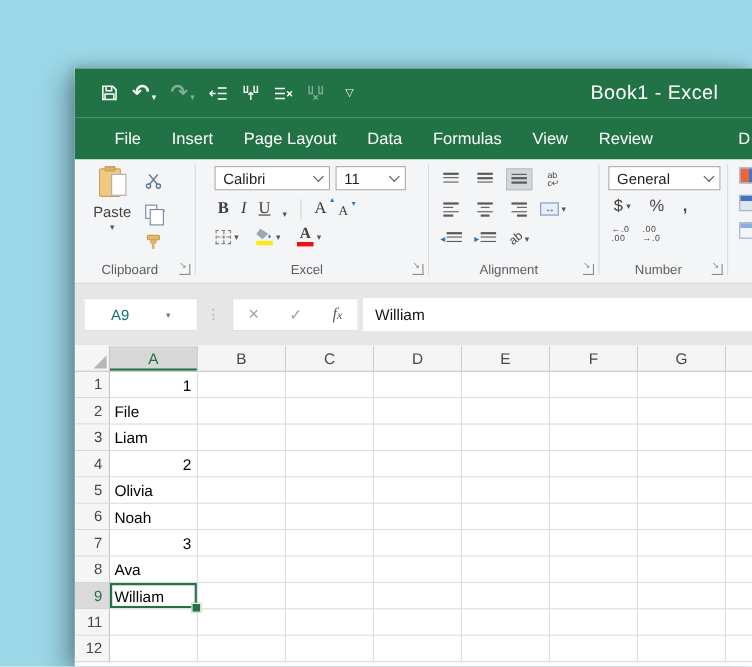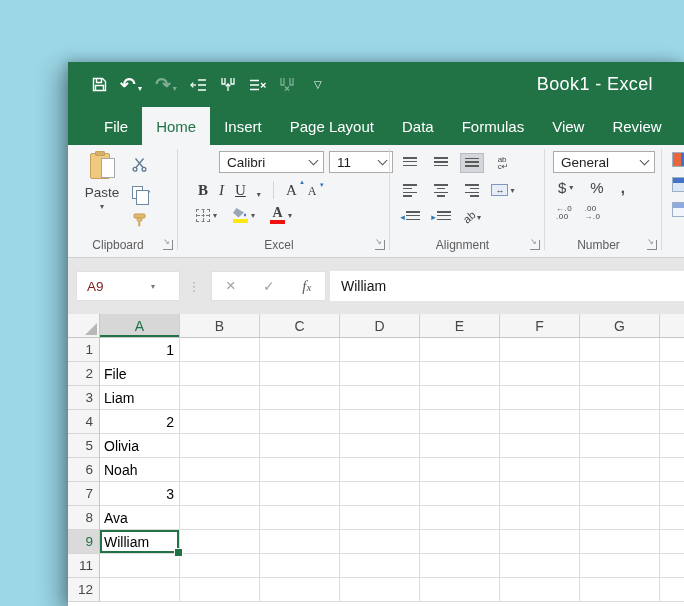--- a/index.html
+++ b/index.html
@@ -55,21 +55,21 @@
                   border:1px solid #c7a05f; border-radius:1px; }
   .clipart .paper{ position:absolute; right:0; top:7px; width:14px; height:20px; background:#fff;
                    border:1px solid #a9a9a9; }
   .paste-btn .caret{ margin-top:2px; }
   .clip-col{ position:absolute; left:64px; top:10px; display:flex; flex-direction:column; gap:10px; }
   .sbtn{ display:flex; align-items:center; gap:3px; height:18px; }
   .copy-ic{ position:relative; width:11px; height:13px; border:1.2px solid #6f87a0; background:#fff; }
   .copy-ic::after{ content:''; position:absolute; left:3px; top:3px; width:11px; height:13px;
                    border:1.2px solid #6f87a0; background:#fff; }
   
-  .f-row1{ position:absolute; left:17px; top:6px; display:flex; gap:5px;margin-left:24px; }
+  .f-row1{ position:absolute; left:17px; top:6px; display:flex; gap:5px; }
   .f-name{ width:105px; } .f-size{ width:64px; }
   .f-row2{ position:absolute; left:20px; top:34px; display:flex; align-items:flex-end; gap:11px;
            font-size:15px; color:#3b3b3b; height:20px; }
   .fb{ font-weight:bold; font-family:"Liberation Serif",serif; }
   .fi{ font-style:italic; font-family:"Liberation Serif",serif; }
   .fu{ text-decoration:underline; font-family:"Liberation Serif",serif; }
   .fdiv{ width:1px; height:18px; background:#d5d5d5; margin:0 1px; }
   .grow{ position:relative; font-family:"Liberation Serif",serif; }
   .grow .tr{ position:absolute; right:-7px; top:-4px; font-size:7px; color:#2e75b6; }
   .shrink{ font-size:12px; position:relative; font-family:"Liberation Serif",serif; }
@@ -107,21 +107,21 @@
   
   .s-col{ position:absolute; left:10px; top:7px; display:flex; flex-direction:column; gap:10px; }
   .sicon{ width:17px; height:15px; border:1px solid #9bb0c6; }
   .sic1{ background:linear-gradient(90deg,#e8663c 50%,#4472c4 50%); }
   .sic2{ background:linear-gradient(#4472c4 35%,#dce6f4 35%); }
   .sic3{ background:linear-gradient(#8faadc 35%,#f2f6fb 35%); }
   
   .fbar{ flex:0 0 56px; background:#e6e6e6; position:relative; }
   .namebox{ position:absolute; left:8px; top:13px; width:104px; height:30px; background:#fff;
             border:1px solid #e0e0e0; display:flex; align-items:center; }
-  .namebox input{ border:none; outline:none; width:72px; padding-left:10px; font-size:13.5px; color:#7f1d1d;
+  .namebox input{ border:none; outline:none; width:72px; padding-left:24px; font-size:13.5px; color:#0f766e;
                   font-family:inherit; background:transparent; }
   .namebox .caret{ color:#777; margin-left:2px; }
   .dots{ position:absolute; left:117px; top:13px; width:18px; height:30px; display:flex; align-items:center;
          justify-content:center; color:#adadad; font-size:13px; }
   .fbtns{ position:absolute; left:143px; top:13px; width:115px; height:30px; background:#fff;
           border:1px solid #e0e0e0; display:flex; align-items:center; justify-content:space-around; }
   .fx-cancel{ color:#a3a3a3; font-size:17px; }
   .fx-enter{ color:#a3a3a3; font-size:14px; }
   .fx-fx{ color:#5c5c5c; font-size:15px; font-style:italic; font-family:"Liberation Serif",serif; }
   .fx-fx small{ font-size:11px; }
@@ -210,21 +210,20 @@
       </span>
       <span class="qbtn q-customize">
         <span>▽</span>
       </span>
     </div>
     <div class="wtitle">Book1  -  Excel</div>
   </div>
 
   <div class="tabbar">
       <div class="tab">File</div>
-      <div class="tab active">Home</div>
       <div class="tab">Insert</div>
       <div class="tab">Page Layout</div>
       <div class="tab">Data</div>
       <div class="tab">Formulas</div>
       <div class="tab">View</div>
       <div class="tab">Review</div>
       <div class="tab truncated">D</div>
     </div>
 
   <div class="ribbon">

